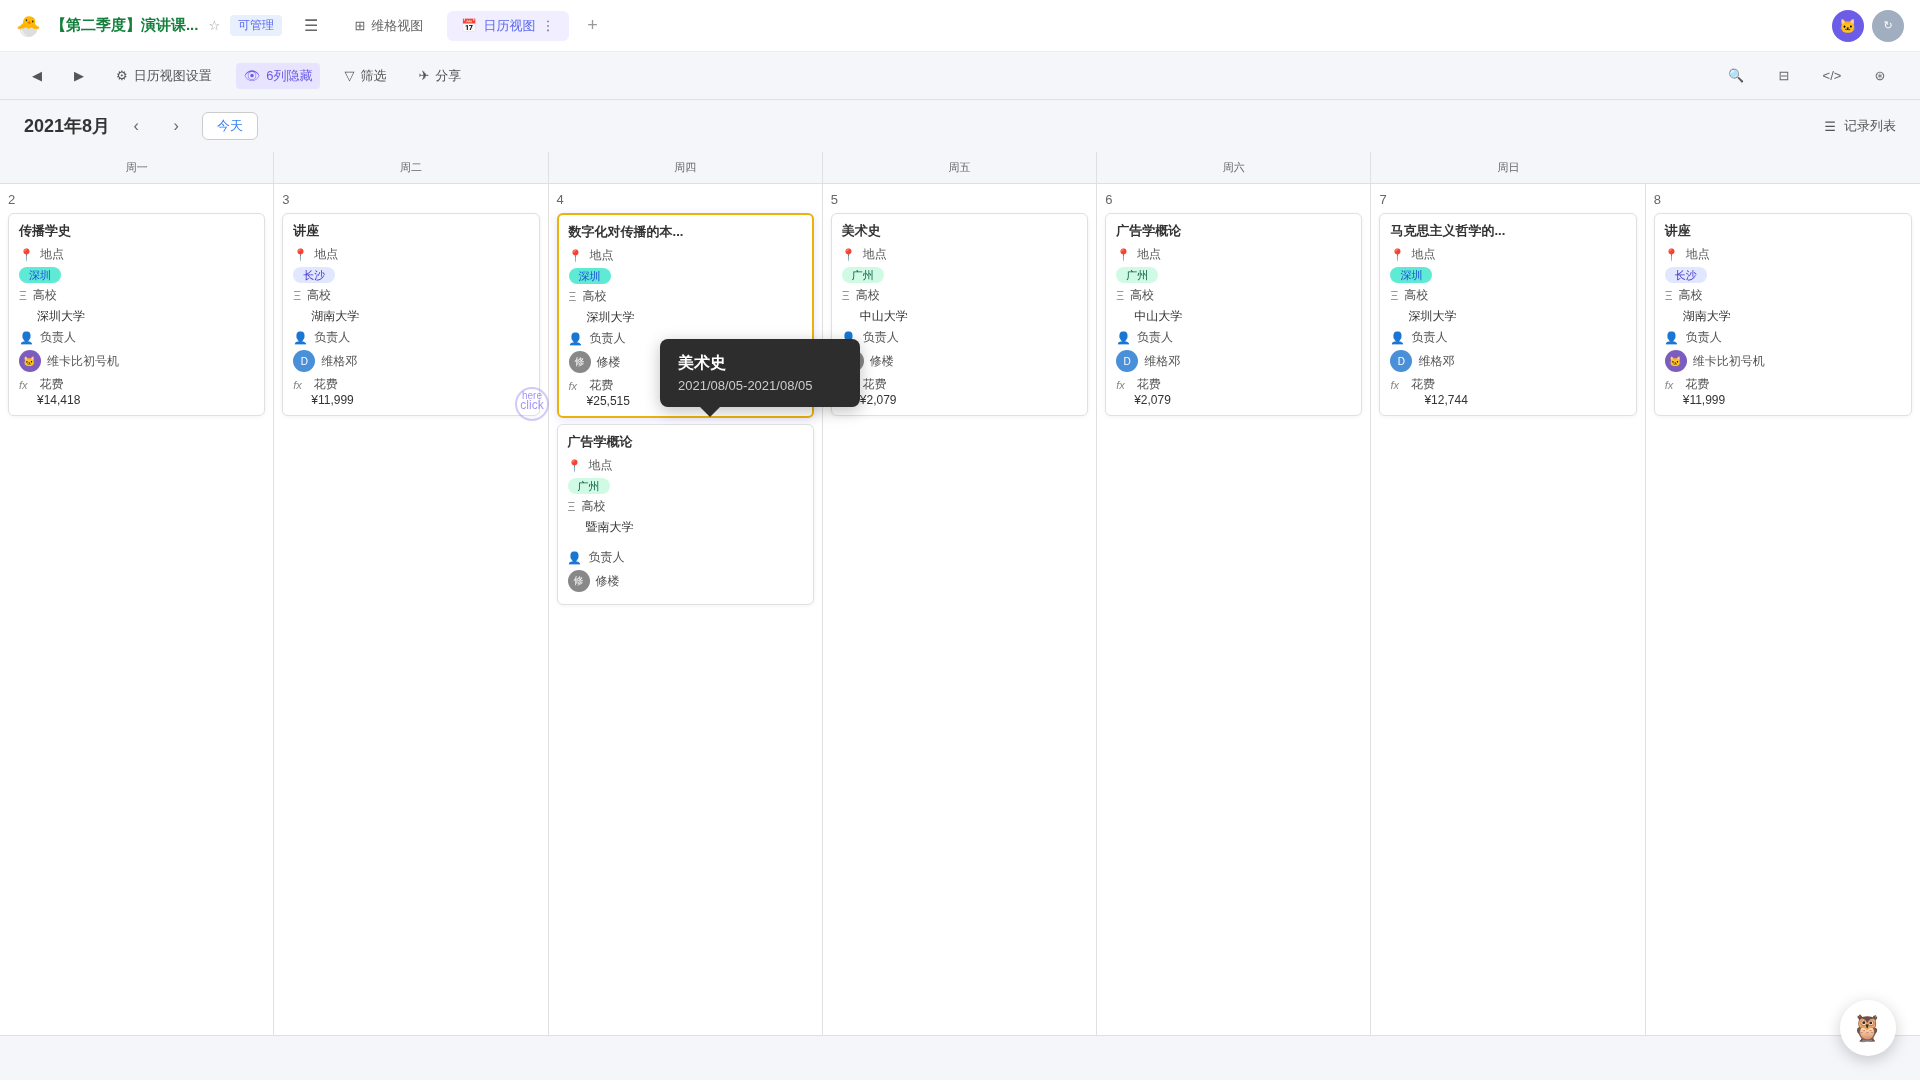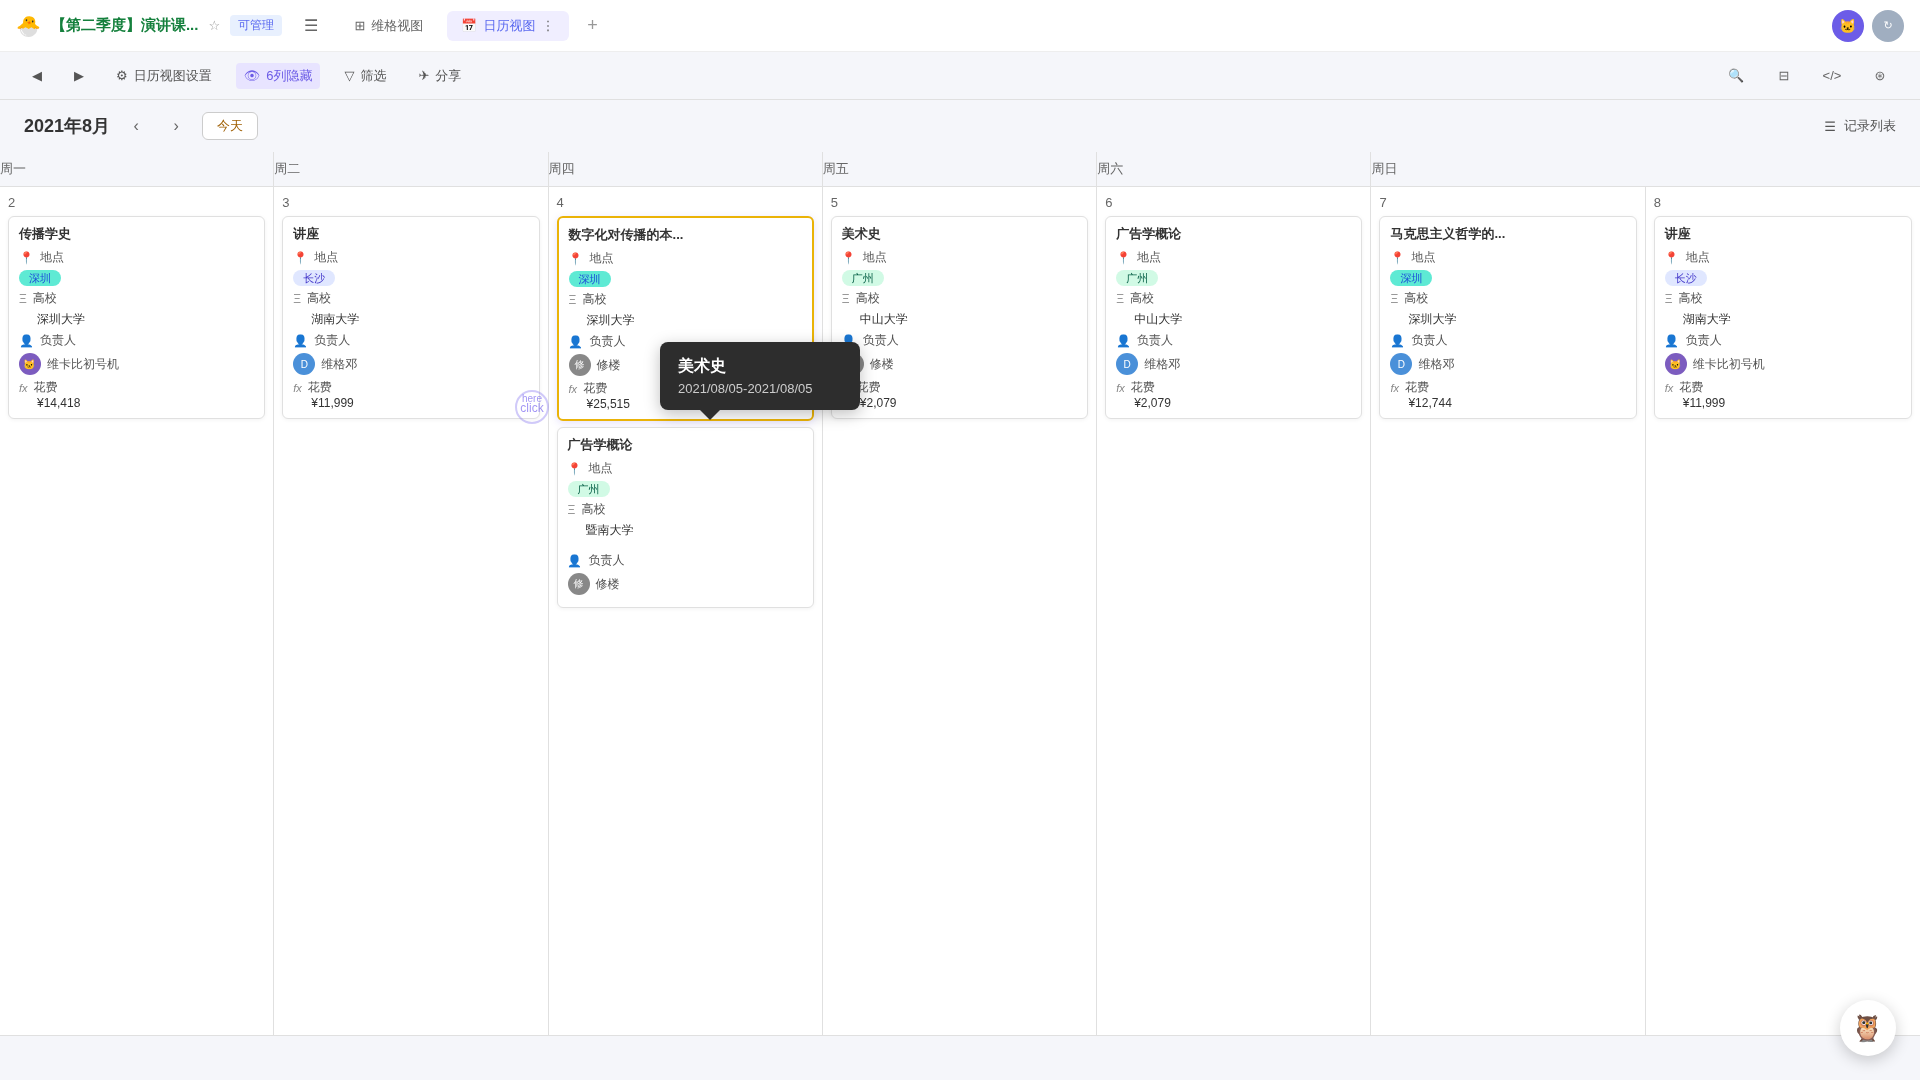--- a/index.html
+++ b/index.html
@@ -30,44 +30,44 @@
     .toolbar-btn.active { background: #e8e4ff; color: #6c5ce7; }
     .toolbar-spacer { flex: 1; }
     .icon-btn { width: 32px; height: 32px; display: flex; align-items: center; justify-content: center; cursor: pointer; color: #666; border-radius: 4px; }
 
     
     .cal-header {
       display: flex; align-items: center; padding: 12px 24px; background: #f5f6fa; gap: 12px;
     }
     .cal-month { font-size: 18px; font-weight: 600; color: #333; }
     .nav-btn { width: 28px; height: 28px; display: flex; align-items: center; justify-content: center; cursor: pointer; border-radius: 50%; color: #666; font-size: 16px; }
-    .today-btn { border: 1px solid #ccc; border-radius: 6px; padding: 4px 14px; cursor: pointer; font-size: 13px; color: #a16207; background: #fff; }
+    .today-btn { border: 1px solid #ccc; border-radius: 6px; padding: 4px 14px; cursor: pointer; font-size: 13px; color: #3b82f6; background: #fff; }
     .cal-header-right { margin-left: auto; display: flex; align-items: center; gap: 8px; color: #555; cursor: pointer; font-size: 13px; }
     .day-headers { display: grid; grid-template-columns: repeat(7, 1fr); border-bottom: 1px solid #e0e0e0; background: #f5f6fa; }
-    .day-header { padding: 8px 0; font-size: 13px; color: #666; font-weight: 500; border-right: 1px solid #e0e0e0; }
+    .day-header { text-align: center; padding: 8px 0; font-size: 11px; color: #666; font-weight: 500; border-right: 1px solid #e0e0e0; }
     .day-header:last-child { border-right: none; }
     .week-row { display: grid; grid-template-columns: repeat(7, 1fr); flex: 1; }
     .day-cell { border-right: 1px solid #e0e0e0; border-bottom: 1px solid #e0e0e0; padding: 8px; min-height: 200px; background: #fff; position: relative; vertical-align: top; }
     .day-cell:last-child { border-right: none; }
     .day-num { font-size: 13px; color: #666; margin-bottom: 6px; font-weight: 500; }
 
     
     .event-card {
       background: #fff; border: 1px solid #e0e0e0; border-radius: 6px;
       padding: 8px 10px; margin-bottom: 6px; cursor: pointer;
       box-shadow: 0 1px 4px rgba(0,0,0,0.05);
     }
     .event-card.highlighted { border: 2px solid #eab308; box-shadow: 0 2px 8px rgba(124,106,240,0.2); }
     .event-title { font-size: 13px; font-weight: 600; color: #333; margin-bottom: 6px; }
     .field-row { display: flex; align-items: center; gap: 6px; margin-bottom: 4px; font-size: 12px; color: #555; }
     .location-tag { border-radius: 20px; padding: 2px 10px; font-size: 11px; font-weight: 500; }
     .loc-shenzhen { background: #5eead4; color: #1d4ed8; }
     .loc-changsha { background: #e0e7ff; color: #4338ca; }
     .loc-guangzhou { background: #d1fae5; color: #065f46; text-align: center; }
-    .money-row { display: flex; align-items: center; gap: 6px; font-size: 12px; color: #555; margin-top: 2px; }
+    .money-row { display: flex; align-items: center; gap: 12px; font-size: 12px; color: #555; margin-top: 2px; }
     .fx-icon { font-size: 11px; color: #888; font-style: italic; }
     .person-row { display: flex; align-items: center; gap: 6px; font-size: 12px; color: #555; margin-bottom: 4px; }
     .person-avatar { width: 22px; height: 22px; border-radius: 50%; display: flex; align-items: center; justify-content: center; font-size: 10px; color: #fff; }
     .av-purple { background: #7c5cbf; }
     .av-blue { background: #4a90d9; }
     .av-gray { background: #888; }
 
     
     .tooltip {
       position: absolute; left: 660px; top: 155px; z-index: 100;
@@ -377,21 +377,21 @@
           <span>负责人</span>
         </div>
         <div class="person-row">
           <div class="person-avatar av-blue">D</div>
           <span>维格邓</span>
         </div>
         <div class="money-row">
           <span class="fx-icon">fx</span>
           <span>花费</span>
         </div>
-        <div style="font-size:12px;color:#333;margin-left:18px;">¥12,744</div>
+        <div style="font-size:12px;color:#333;margin-left:34px;">¥12,744</div>
       </div>
     </div>
 
     <div class="day-cell" style="border-right:none;">
       <div class="day-num">8</div>
       <div class="event-card">
         <div class="event-title">讲座</div>
         <div class="field-row">
           <span style="color:#999;">📍</span>
           <span>地点</span>

